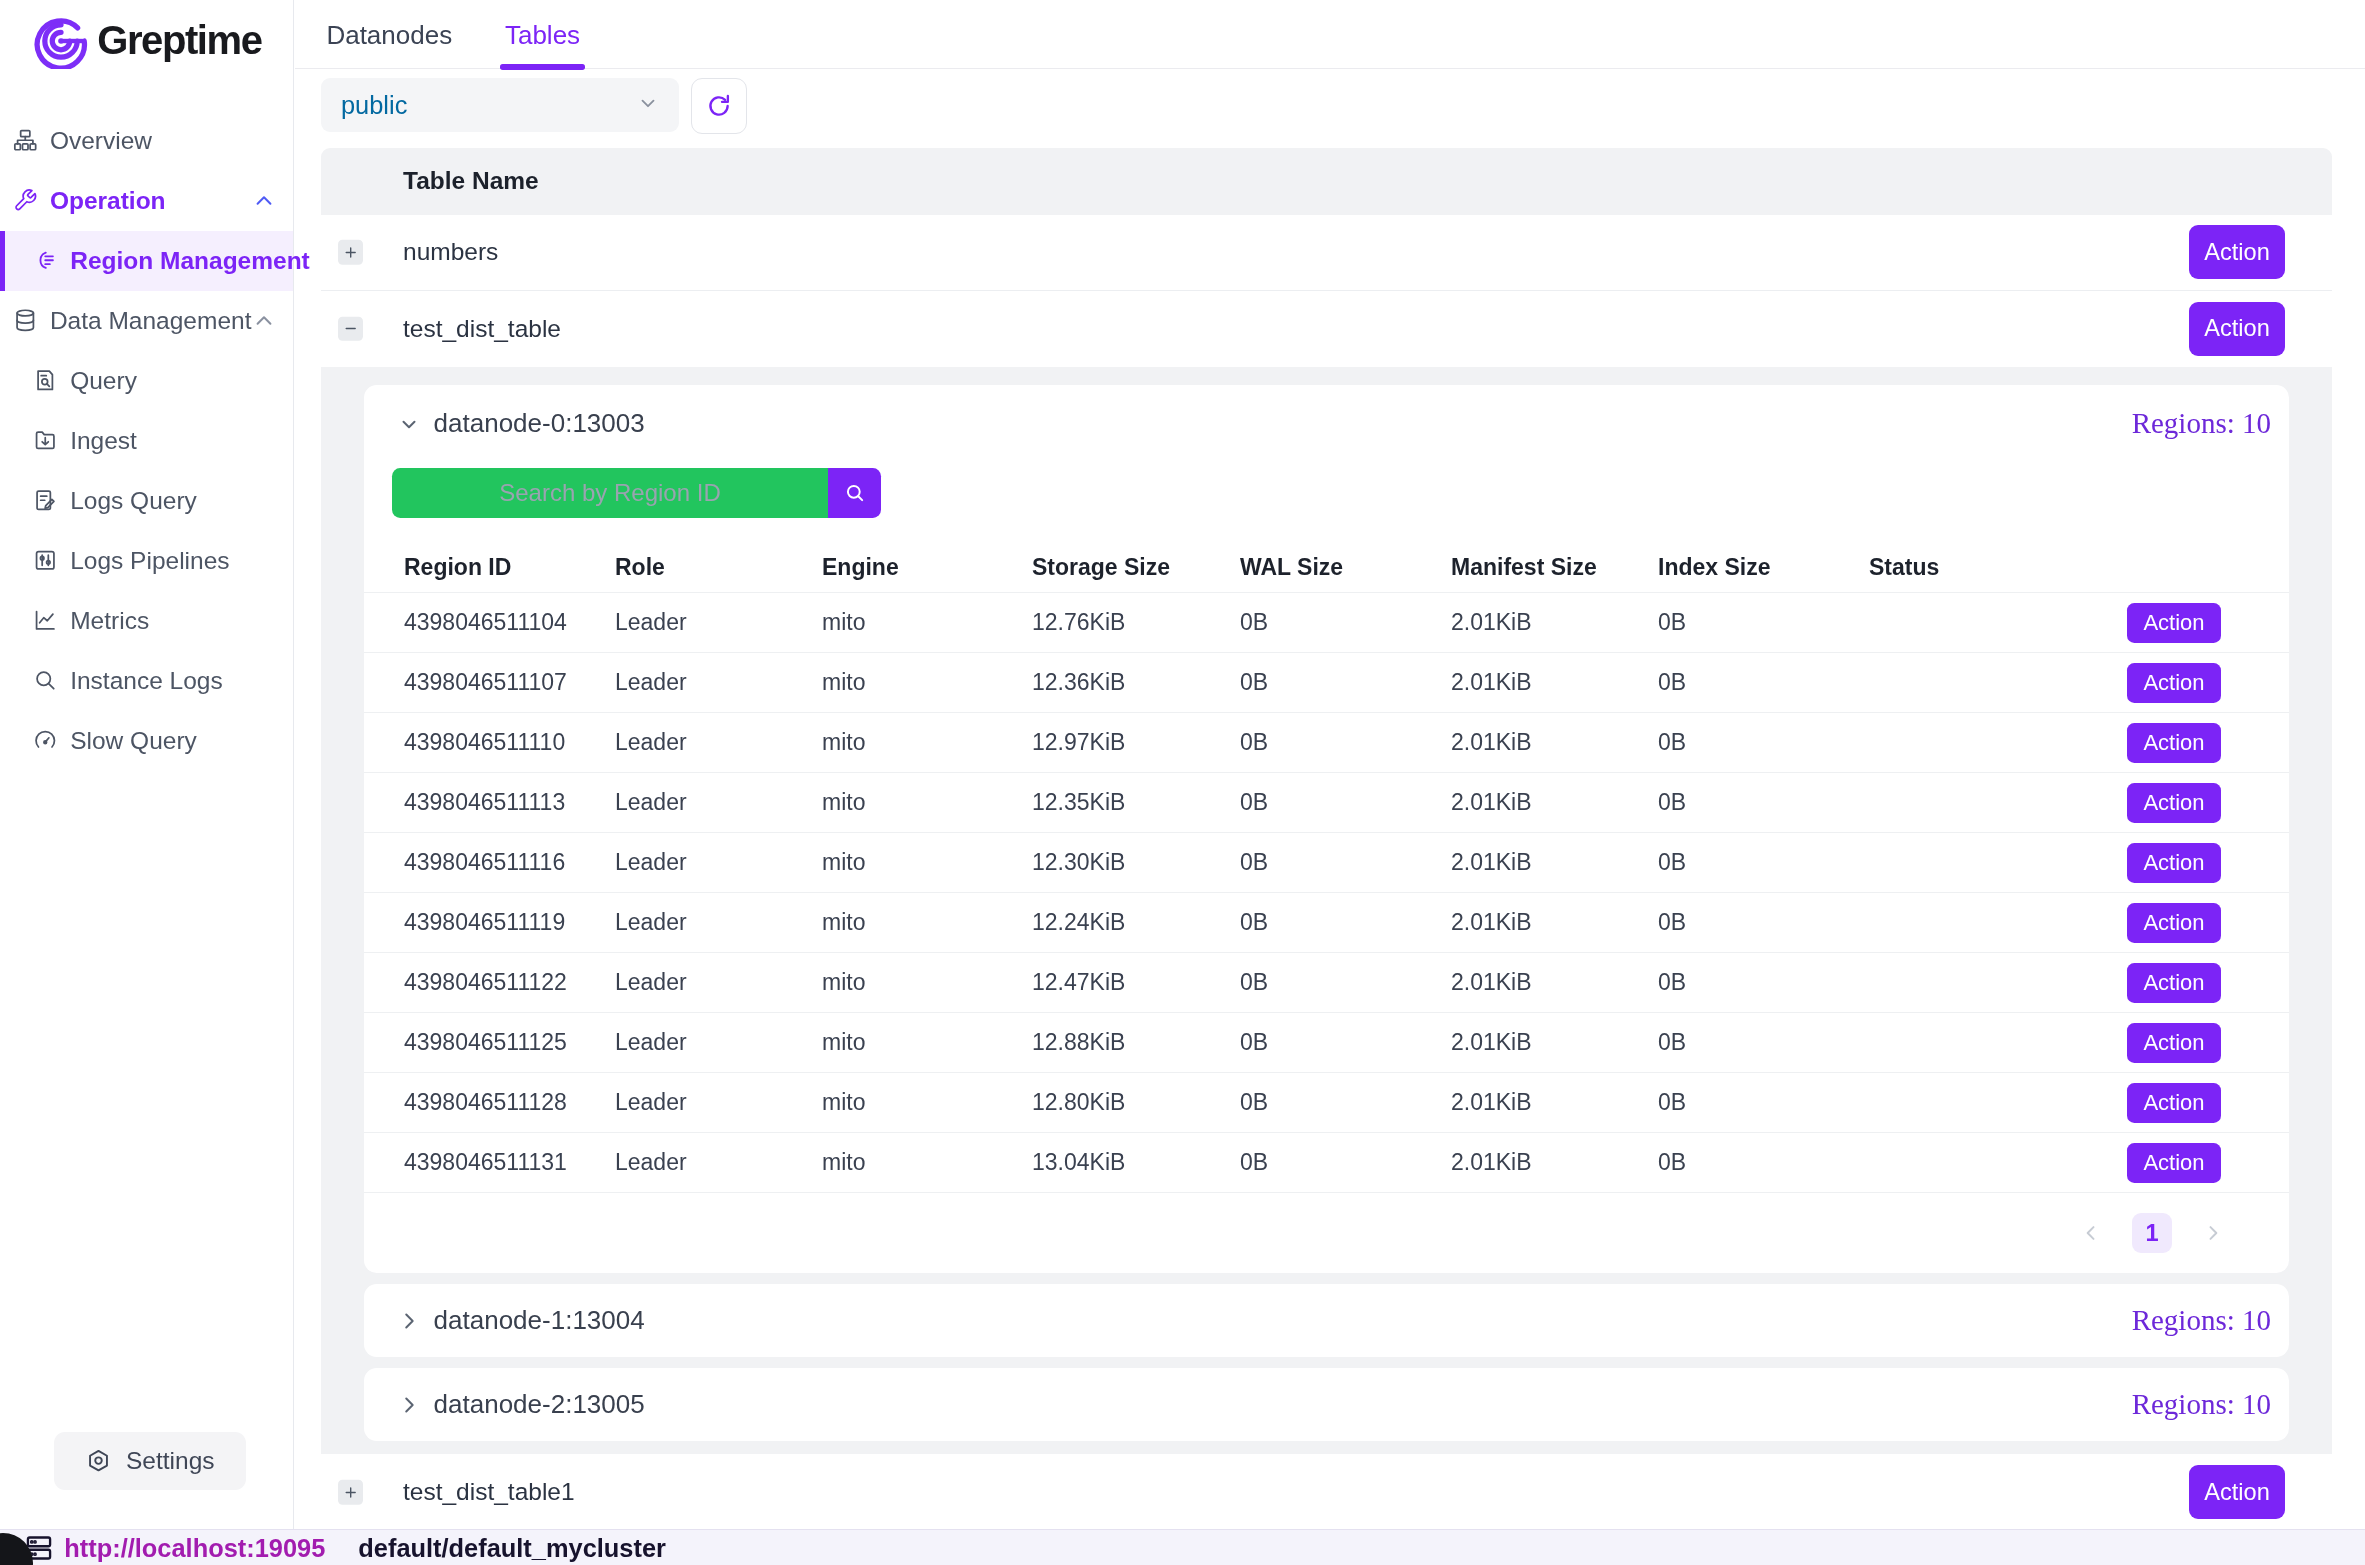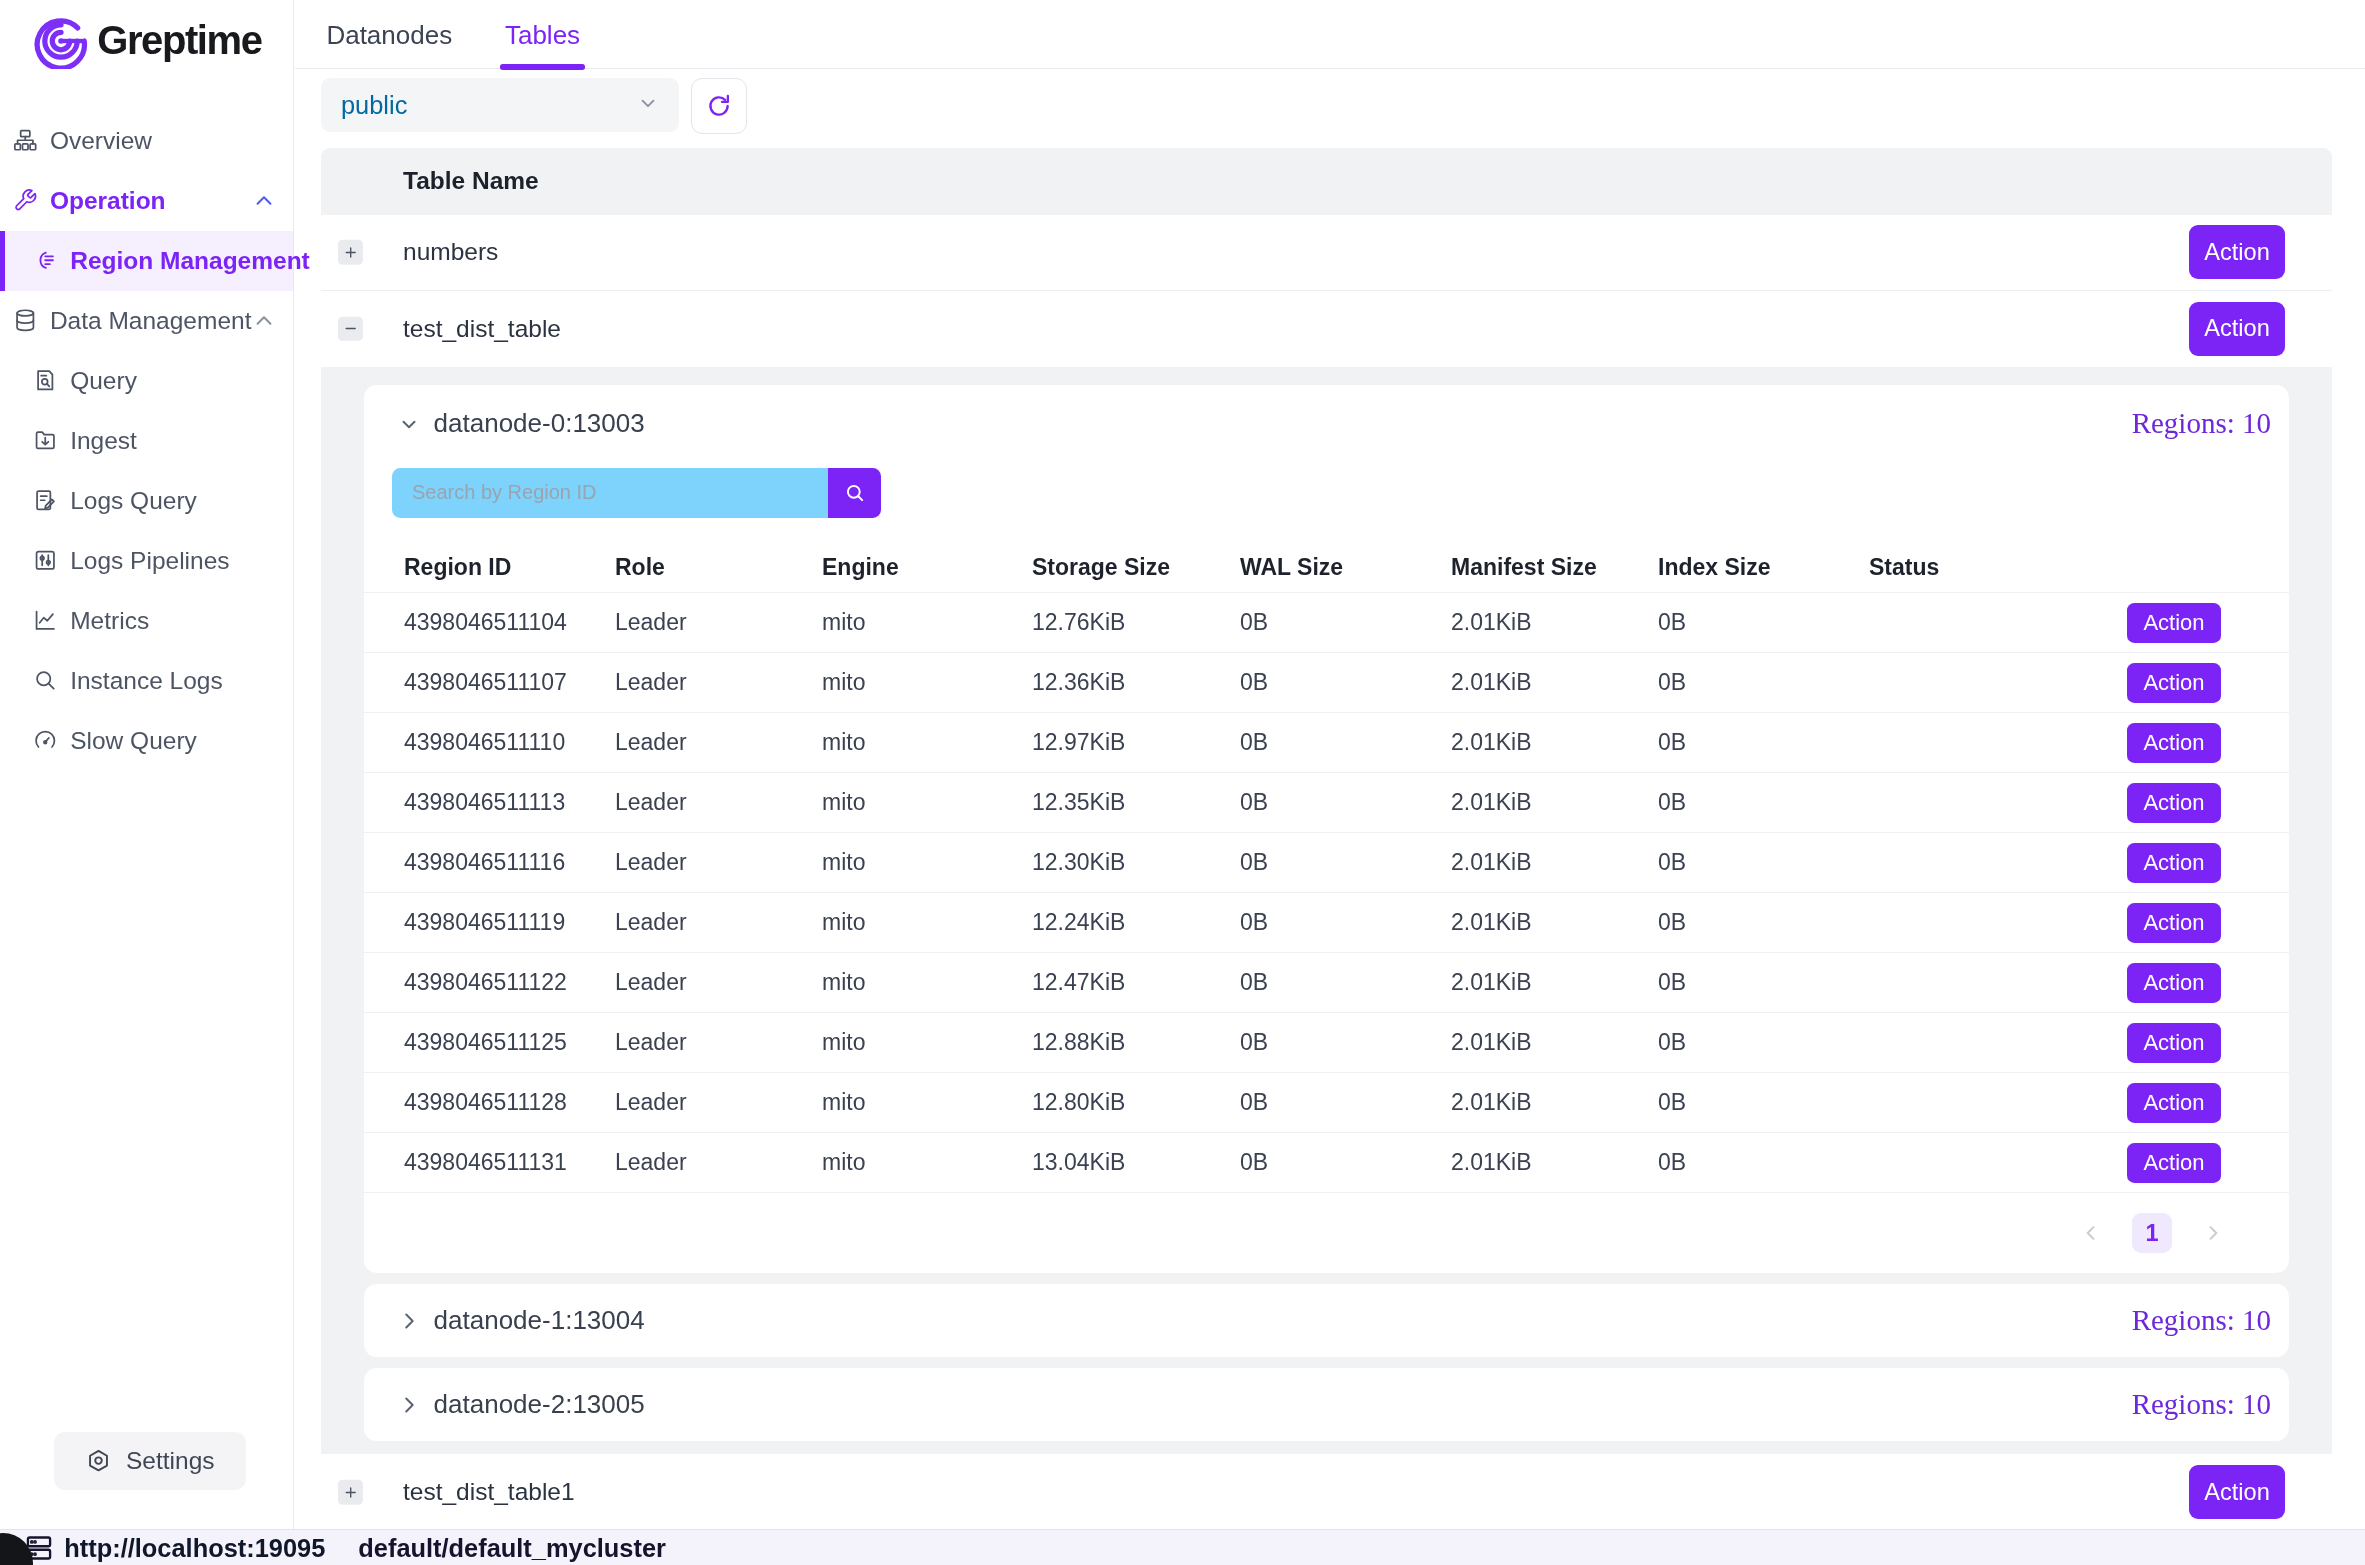--- a/index.html
+++ b/index.html
@@ -60,40 +60,40 @@
   .dn-card { background:#fff; border-radius:12.7px; }
   .dn-head { height:78px; display:flex; align-items:center; padding:0 18px 0 34px; cursor:pointer; }
   .dn-chev { width:22px; height:22px; color:#5b6472; flex:0 0 auto; }
   .dn-chev svg { width:22px; height:22px; }
   .dn-title { margin-left:13.6px; font-size:26px; color:#39404e; }
   .dn-regions { margin-left:auto; font-size:29px; color:#6d28d9;font-family:Liberation Serif, serif; }
   .dn-card.collapsed { height:73px; margin-top:11px; }
   .dn-card.collapsed .dn-head { height:73px; }
 
   .search-row { display:flex; margin:5.4px 0 0 28px; }
-  .search-input { width:436px; height:50px; background:#7dd3fc; border:none; border-radius:8.2px 0 0 8.2px; padding:0 20px; font-size:20px; font-family:inherit; color:#3a4150; }
+  .search-input { width:436px; height:50px; background:#22c55e; border:none; border-radius:8.2px 0 0 8.2px; padding:0 20px; font-size:24px; font-family:inherit; color:#3a4150;text-align:center; }
   .search-input::placeholder { color:#9aa3b0; }
   .search-btn { width:53px; height:50px; background:#7c24f6; border:none; border-radius:0 8.2px 8.2px 0; color:#fff; display:flex; align-items:center; justify-content:center; cursor:pointer; }
   .search-btn svg { width:23.6px; height:23.6px; }
 
   .rt-head, .rt-row { display:grid; grid-template-columns:211px 207px 210px 208px 211px 207px 211px 1fr 94px; align-items:center; padding:0 68px 0 40px; }
   .rt-head { height:49px; margin-top:25.4px; font-size:23px; font-weight:700; color:#1d222c; }
   .rt-row { height:60px; font-size:23px; color:#3a4150; border-top:0.9px solid #eef0f2; }
   .rt-bottom-line { border-top:0.9px solid #eef0f2; }
   .rt-action { width:94px; height:40px; font-size:22px; border-radius:7.3px; }
   .pagination { height:80px; display:flex; align-items:center; justify-content:flex-end; gap:31px; padding-right:66px; }
   .pg-chev { color:#c7ccd4; width:20px; height:20px; cursor:pointer; }
   .pg-chev svg { width:20px; height:20px; }
   .pg-num { width:40px; height:40px; border-radius:9px; background:#f0e9fd; color:#7c24f6; font-size:23.6px; font-weight:700; display:flex; align-items:center; justify-content:center; cursor:pointer; }
 
   
   .statusbar { position:absolute; left:0; right:0; bottom:0; height:37px; background:#f4f3fb; border-top:0.9px solid #e4e1f0; display:flex; align-items:center; z-index:3; }
   .sb-icon { margin-left:24.5px; width:28px; height:28px; color:#17132d; }
   .sb-icon svg { width:28px; height:28px; }
-  .sb-url { margin-left:11.8px; font-size:25.4px; font-weight:700; color:#0f172a; }
+  .sb-url { margin-left:11.8px; font-size:25.4px; font-weight:700; color:#a21caf; }
   .sb-cluster { margin-left:33px; font-size:25.4px; font-weight:700; color:#17132d; }
   .corner-dot { position:absolute; left:-27px; bottom:-27px; width:60px; height:60px; border-radius:50%; background:#141519; z-index:4; }
 </style>
 </head>
 <body>
 
 <div id="app">
 
   <aside class="sidebar">
     <div class="logo">

